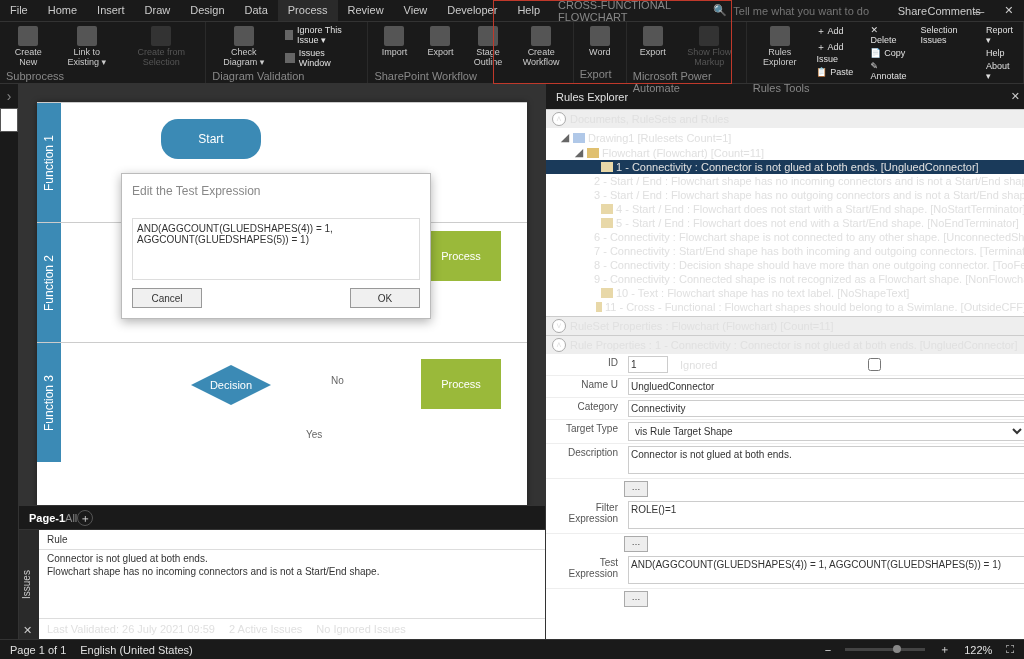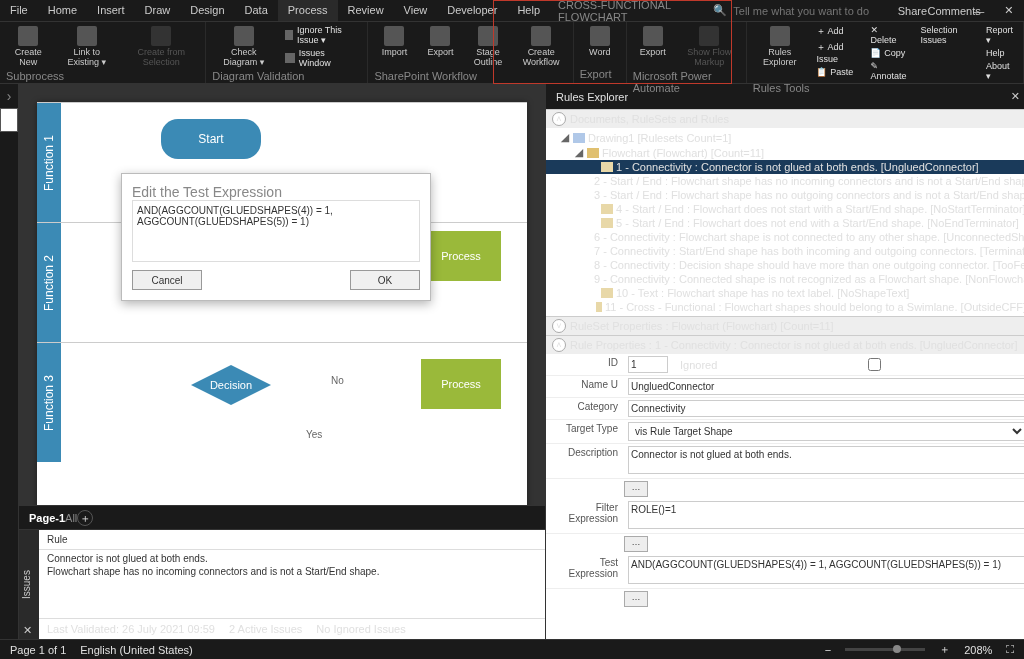--- a/index.html
+++ b/index.html
@@ -34,21 +34,21 @@
 .canvas{width:490px;height:460px;background:#fff;position:relative;box-shadow:0 0 6px rgba(0,0,0,.4)}
 .swim-title{background:#3b8ab5;color:#fff;padding:10px 14px;font-size:16px}
 .swim-row{display:flex;border-top:1px solid #ccc;height:120px}
 .swim-label{width:24px;background:#3b8ab5;color:#fff;writing-mode:vertical-rl;transform:rotate(180deg);text-align:center;font-size:12px;display:flex;align-items:center;justify-content:center}
 .swim-body{flex:1;position:relative}
 .shape-start{position:absolute;width:100px;height:40px;background:#3b8ab5;color:#fff;border-radius:17px;display:flex;align-items:center;justify-content:center;font-size:12px}
 .shape-proc{position:absolute;width:80px;height:50px;background:#9ab93a;color:#fff;display:flex;align-items:center;justify-content:center;font-size:11px}
 .shape-dec{position:absolute;width:80px;height:40px;background:#3b8ab5;color:#fff;display:flex;align-items:center;justify-content:center;font-size:11px;clip-path:polygon(50% 0,100% 50%,50% 100%,0 50%)}
 .conn-label{position:absolute;color:#666;font-size:10px}
 .dialog{position:absolute;left:60px;top:95px;width:310px;background:#fff;border:1px solid #bbb;box-shadow:0 3px 10px rgba(0,0,0,.3);padding:10px}
-.dialog-title{color:#888;font-size:14px;margin-bottom:0}
+.dialog-title{color:#888;font-size:12px;margin-bottom:20px}
 .dialog-body{border:1px solid #ddd;height:62px;padding:4px;color:#333;font-size:10px}
 .dialog-btns{display:flex;justify-content:space-between;margin-top:8px}
 .dialog-btns button{width:70px;height:20px;border:1px solid #999;background:#f0f0f0;color:#333;font-size:10px;cursor:pointer}
 .page-bar{height:24px;background:#1a1a1a;display:flex;align-items:center;padding:0 10px;border-top:1px solid #333}
 .page-tab{color:#fff;font-weight:bold}
 .issues{height:110px;background:#fff;color:#333;display:flex;position:relative;border-top:1px solid #333}
 .issues-tab{width:20px;background:#2a2a2a;color:#ccc;writing-mode:vertical-rl;transform:rotate(180deg);text-align:center;padding:6px 2px;font-size:10px}
 .issues-body{flex:1;display:flex;flex-direction:column}
 .issues-head{padding:4px 8px;font-size:10px;color:#333;border-bottom:1px solid #ddd}
 .issues-list{flex:1;padding:2px 8px}
@@ -411,15 +411,15 @@
   </div>
 </div>
 
 <div class="statusbar">
   <span>Page 1 of 1</span>
   <span>English (United States)</span>
   <span class="spacer"></span>
   <span>−</span>
   <span class="zoom-slider"></span>
   <span>＋</span>
-  <span>208%</span>
+  <span>122%</span>
   <span>⛶</span>
 </div>
 
 </body></html>

